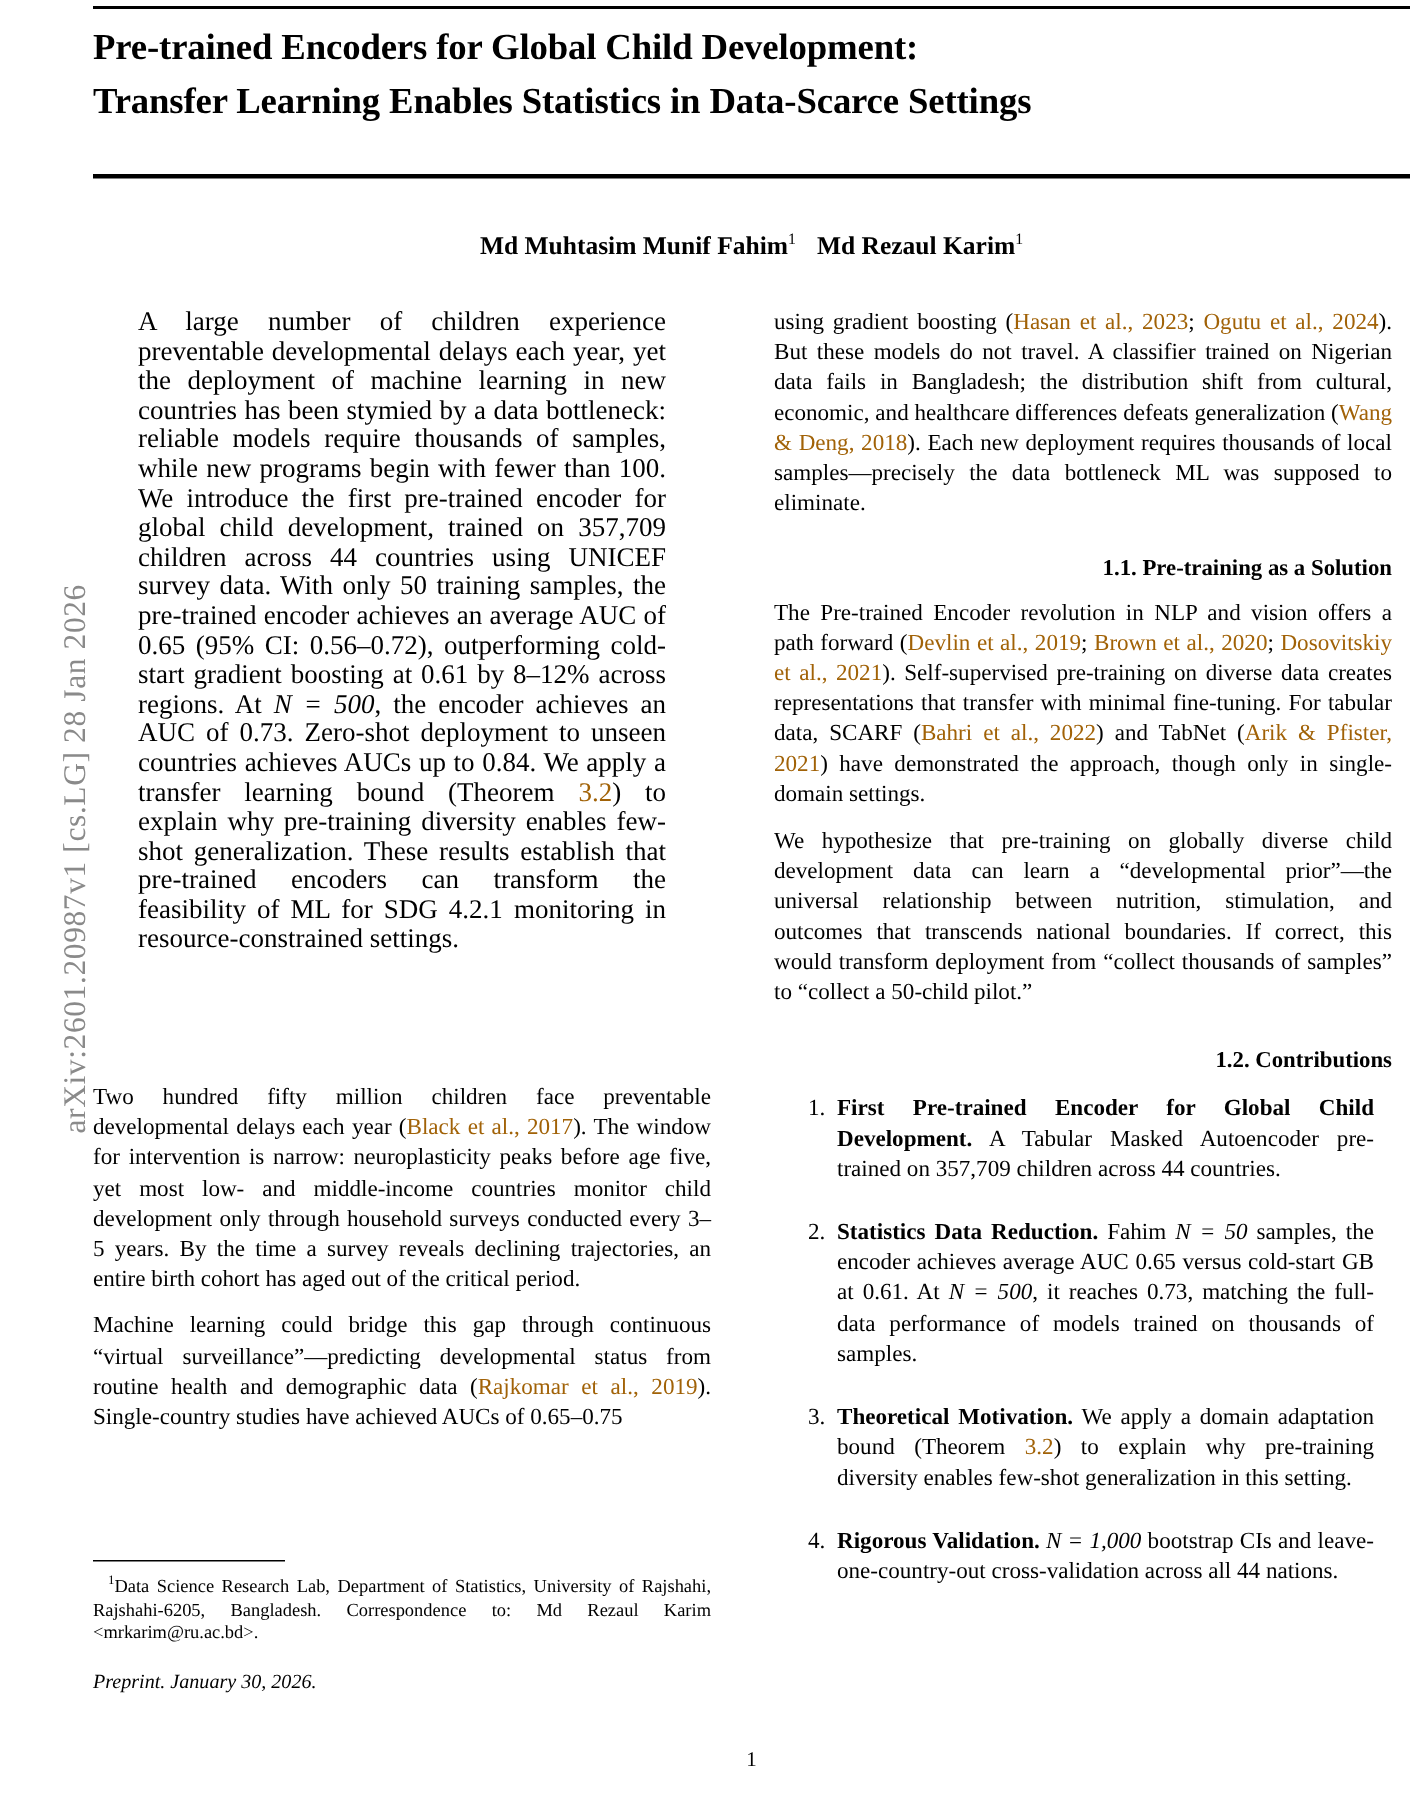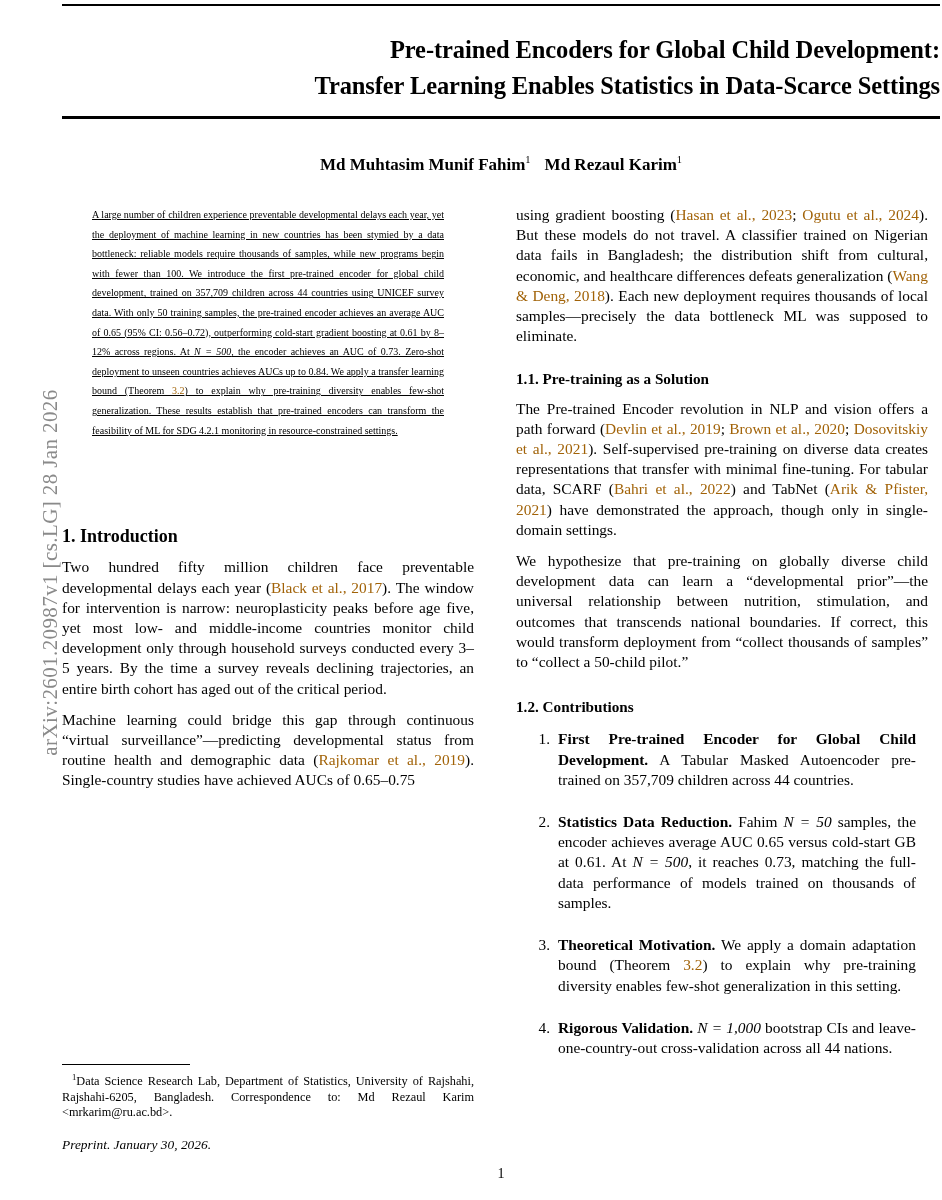--- a/index.html
+++ b/index.html
@@ -49,23 +49,23 @@
   }
   .rule-title {
     position: absolute;
     left: 0; top: 116px;
     width: 878px; height: 3px;
     background: #000;
   }
 
   .title-block {
     position: absolute;
-    left: 0; top: 32px;
-    width: 878px;
-    text-align: right;
+    left: 0; top: 14px;
+    width: 878px;
+    text-align: left;
     font-family: Liberation Serif, serif;
   }
   .title-line {
     font-size: 24.5px;
     font-weight: bold;
     line-height: 36px;
     letter-spacing: -0.1px;
   }
 
   .authors {
@@ -99,38 +99,37 @@
     width: 352px;
     margin: 0 auto;
   }
   .abstract-heading {
     text-align: center;
     font-size: 19px;
     font-weight: bold;
     margin: 0 0 13px 0;
   }
   .abstract-body {
-    font-size: 10px;
+    font-size: 18px;
     line-height: 19.6px;
     text-align: justify;
     text-justify: inter-word;
-    text-decoration: underline;
   }
 
   h2.section {
     font-size: 18px;
     font-weight: bold;
     margin: 0 0 11px 0;
     text-align: left;
   }
   h3.subsection {
     font-size: 15.2px;
     font-weight: bold;
     margin: 0 0 9px 0;
-    text-align: left;
+    text-align: right;
   }
   p.para {
     margin: 0 0 11px 0;
     text-align: justify;
   }
   p.para.last { margin-bottom: 0; }
 
   .spacer-intro { height: 86px; }
   .spacer-sec   { height: 12px; }
   .spacer-sub   { height: 14px; }
@@ -150,21 +149,21 @@
     padding-left: 4px;
     text-align: justify;
   }
   ol.contrib li.last { margin-bottom: 0; }
   ol.contrib li b { font-weight: bold; }
 
   
   .footnote-area {
     position: absolute;
     left: 0;
-    top: 1064px;
+    top: 1040px;
     width: 412px;
   }
   .footnote-rule {
     width: 128px; height: 1.2px;
     background: #000;
     margin: 0 0 5px 0;
   }
   .footnote-text {
     font-size: 12.3px;
     line-height: 15.6px;
@@ -210,21 +209,20 @@
   </div>
 
   <div class="col col-left">
 
     <div class="abstract-wrap">
       <div class="abstract-body"><span>A large number of children experience preventable developmental delays each year, yet the deployment of machine learning in new countries has been stymied by a data bottleneck: reliable models require thousands of samples, while new programs begin with fewer than 100. We introduce the first pre-trained encoder for global child development, trained on 357,709 children across 44 countries using UNICEF survey data. With only 50 training samples, the pre-trained encoder achieves an average AUC of 0.65 (95% CI: 0.56–0.72), outperforming cold-start gradient boosting at 0.61 by 8–12% across regions. At </span><span class="math mathup" style="font-style:italic">N = 500</span><span>, the encoder achieves an AUC of 0.73. Zero-shot deployment to unseen countries achieves AUCs up to 0.84. We apply a transfer learning bound (Theorem </span><span class="cite">3.2</span><span>) to explain why pre-training diversity enables few-shot generalization. These results establish that pre-trained encoders can transform the feasibility of ML for SDG 4.2.1 monitoring in resource-constrained settings.</span></div>
     </div>
 
     <div class="spacer-intro"></div>
 
-    <h2 class="section">1. Introduction</h2>
 
     <p class="para"><span>Two hundred fifty million children face preventable developmental delays each year (</span><span class="cite">Black et al., 2017</span><span>). The window for intervention is narrow: neuroplasticity peaks before age five, yet most low- and middle-income countries monitor child development only through household surveys conducted every 3–5 years. By the time a survey reveals declining trajectories, an entire birth cohort has aged out of the critical period.</span></p>
 
     <p class="para last"><span>Machine learning could bridge this gap through continuous “virtual surveillance”—predicting developmental status from routine health and demographic data (</span><span class="cite">Rajkomar et al., 2019</span><span>). Single-country studies have achieved AUCs of 0.65–0.75</span></p>
   </div>
 
   <div class="col col-right">
 
     <p class="para"><span>using gradient boosting (</span><span class="cite">Hasan et al., 2023</span><span>; </span><span class="cite">Ogutu et al., 2024</span><span>). But these models do not travel. A classifier trained on Nigerian data fails in Bangladesh; the distribution shift from cultural, economic, and healthcare differences defeats generalization (</span><span class="cite">Wang &amp; Deng, 2018</span><span>). Each new deployment requires thousands of local samples—precisely the data bottleneck ML was supposed to eliminate.</span></p>
 

